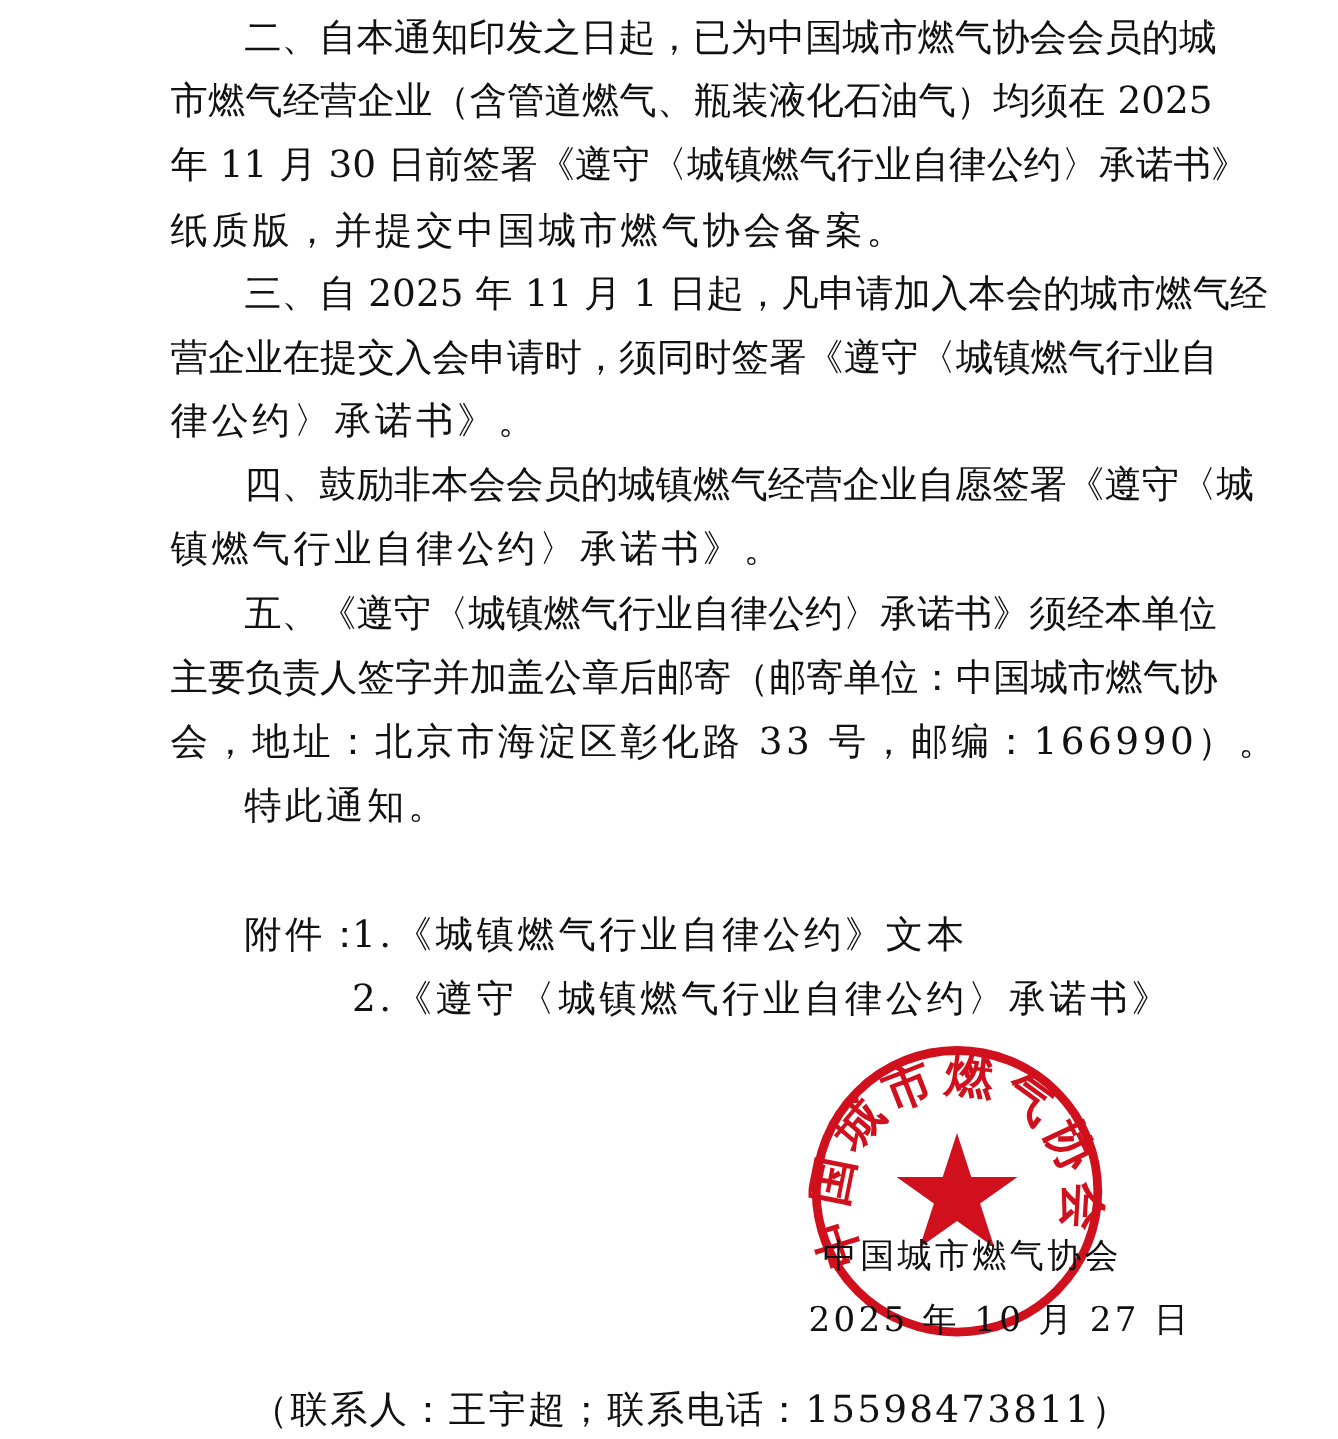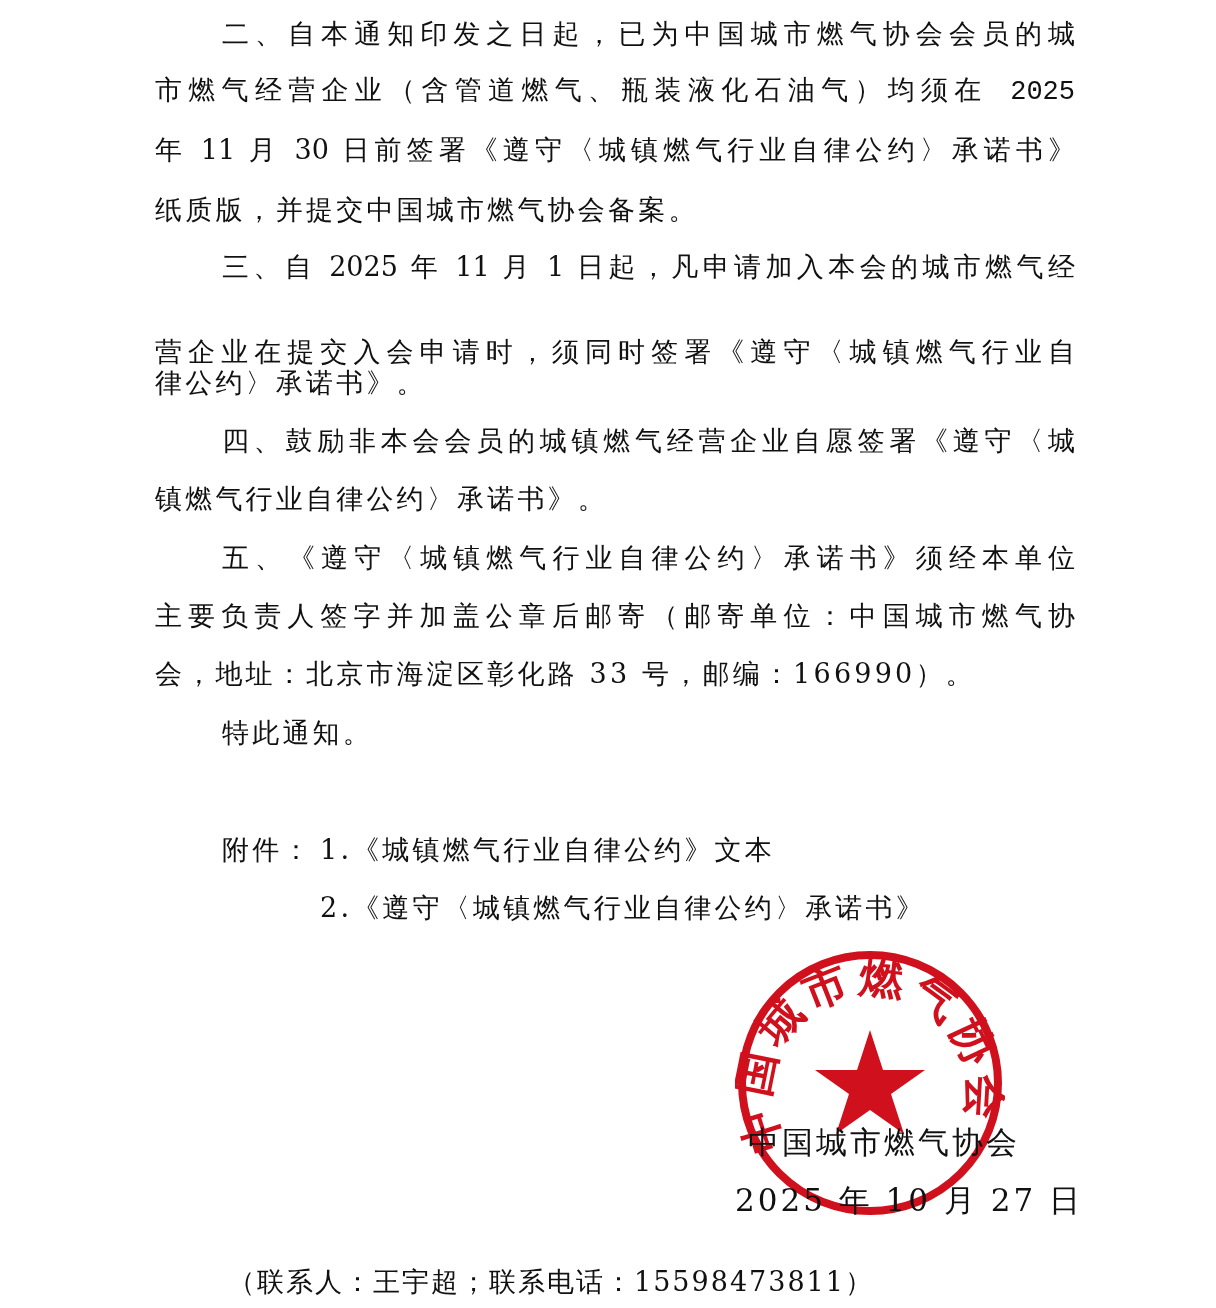--- a/index.html
+++ b/index.html
@@ -1,34 +1,34 @@
 <!DOCTYPE html>
 <html><head>
 <meta charset="utf-8">
 <style>
   html, body { margin:0; padding:0; background:#ffffff; }
   body { width:1216px; height:1308px; position:relative; overflow:hidden;
          font-family:"DejaVu Serif","Liberation Serif",serif; color:#111; }
-  .line { position:absolute; left:155px; width:920px; font-size:27px; line-height:40px;
+  .line { position:absolute; left:155px; width:920px; font-size:34px; line-height:40px;
           white-space:nowrap; letter-spacing:3.2px; }
   .just { text-align:justify; text-align-last:justify; letter-spacing:0; }
   .ind { left:222px; width:853px; }
   .seal { position:absolute; left:735px; top:948px; width:270px; height:270px; }
   .sig { position:absolute; font-size:31px; line-height:40px; white-space:nowrap; letter-spacing:3px; }
 </style>
 </head>
 <body>
 
 <div class="line ind just" style="top:14px;">二、自本通知印发之日起，已为中国城市燃气协会会员的城</div>
-<div class="line just" style="top:72px;font-family:Liberation Mono, monospace;">市燃气经营企业（含管道燃气、瓶装液化石油气）均须在 2025</div>
+<div class="line just" style="top:72px;">市燃气经营企业（含管道燃气、瓶装液化石油气）均须在 2025</div>
 <div class="line just" style="top:130px;">年 11 月 30 日前签署《遵守〈城镇燃气行业自律公约〉承诺书》</div>
 <div class="line" style="top:190px;">纸质版，并提交中国城市燃气协会备案。</div>
 
 <div class="line ind just" style="top:247px;">三、自 2025 年 11 月 1 日起，凡申请加入本会的城市燃气经</div>
-<div class="line just" style="top:305px;margin-top:27px;">营企业在提交入会申请时，须同时签署《遵守〈城镇燃气行业自</div>
+<div class="line just" style="top:305px;">营企业在提交入会申请时，须同时签署《遵守〈城镇燃气行业自</div>
 <div class="line" style="top:363px;">律公约〉承诺书》。</div>
 
 <div class="line ind just" style="top:421px;">四、鼓励非本会会员的城镇燃气经营企业自愿签署《遵守〈城</div>
 <div class="line" style="top:479px;">镇燃气行业自律公约〉承诺书》。</div>
 
 <div class="line ind just" style="top:538px;">五、《遵守〈城镇燃气行业自律公约〉承诺书》须经本单位</div>
 <div class="line just" style="top:596px;">主要负责人签字并加盖公章后邮寄（邮寄单位：中国城市燃气协</div>
 <div class="line" style="top:654px;">会，地址：北京市海淀区彰化路 33 号，邮编：166990）。</div>
 
 <div class="line ind" style="top:713px;">特此通知。</div>

